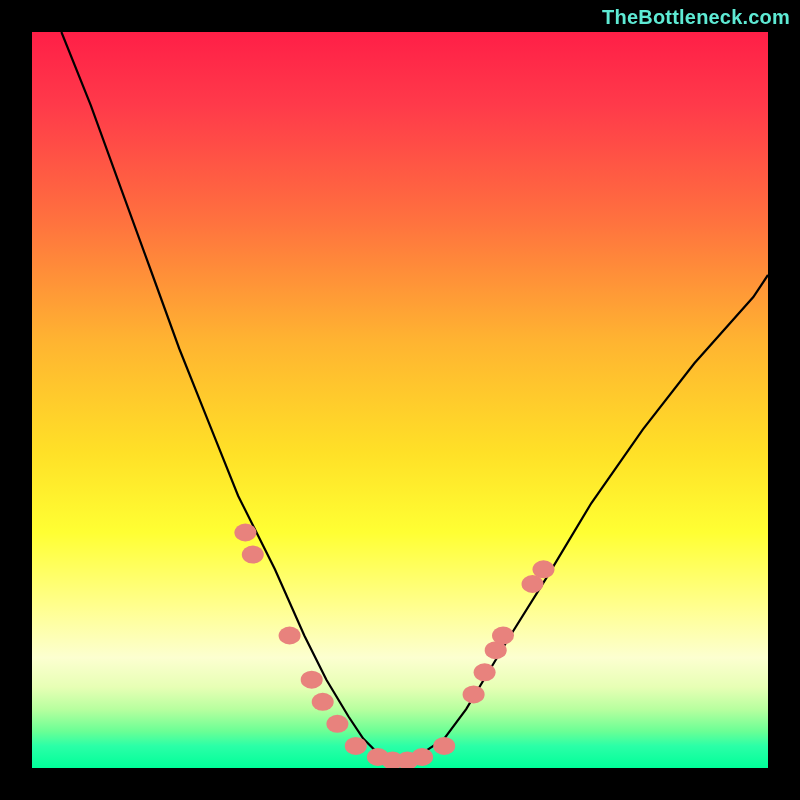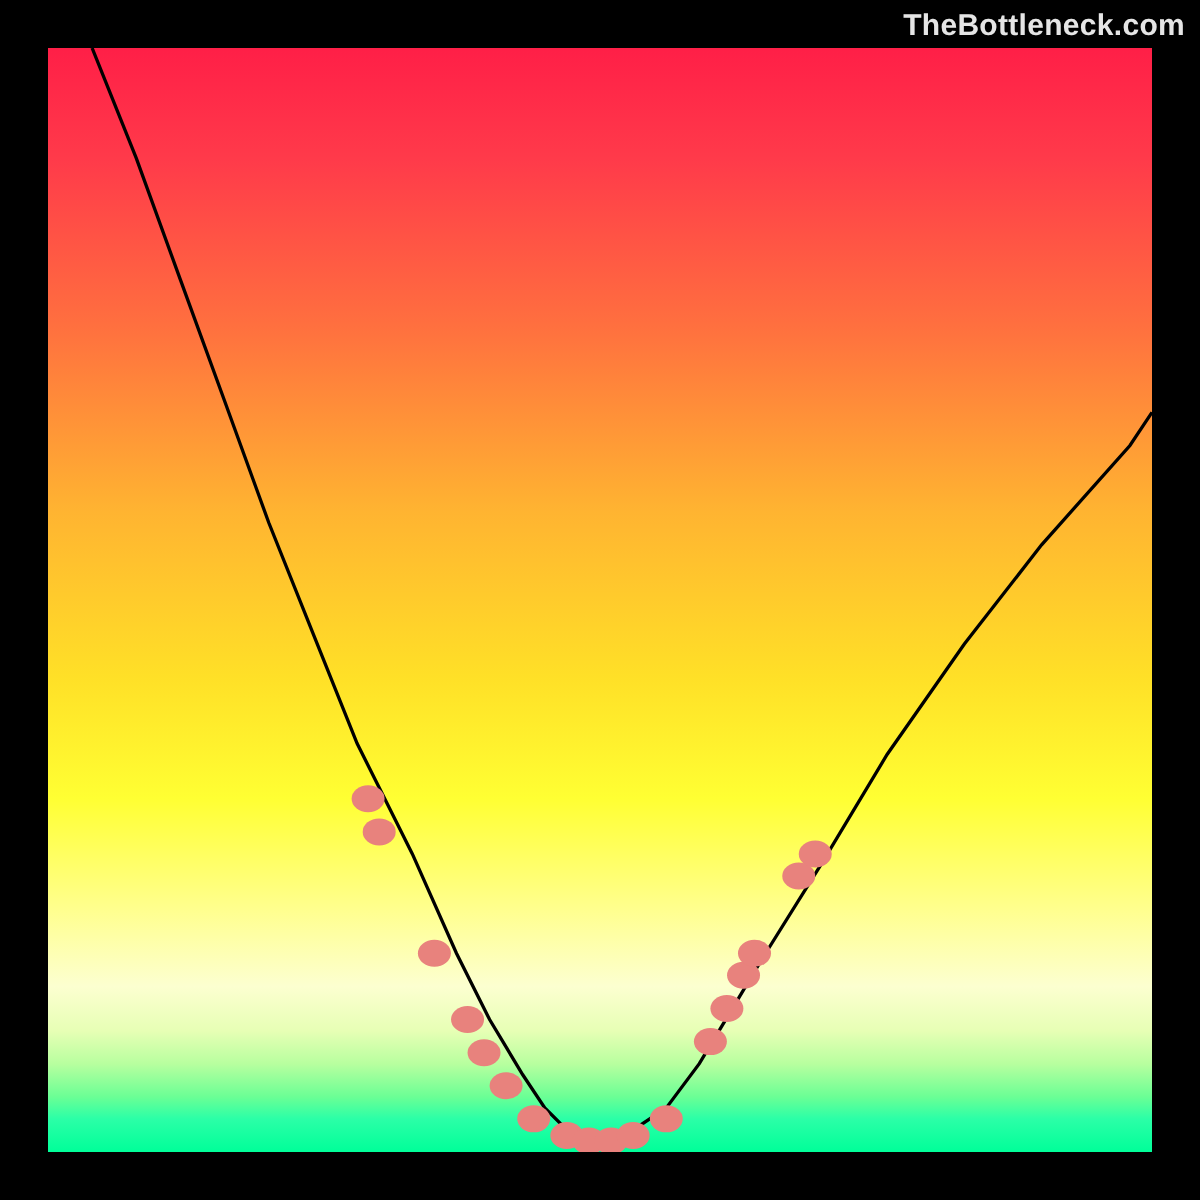--- a/index.html
+++ b/index.html
@@ -46,21 +46,21 @@
       #b8ff9f 92%,
       #6bff95 95%,
       #2bffa7 97%,
       #00ff99 100%
     );
   }
   .watermark {
     position: absolute;
     top: 6px;
     right: 10px;
-    color: #e5e5e5;
+    color: #5eead4;
     font-size: 20px;
     font-weight: 600;
     letter-spacing: 0.2px;
     user-select: none;
   }
   svg.curve {
     position: absolute;
     left: 0;
     top: 0;
     width: 736px;

